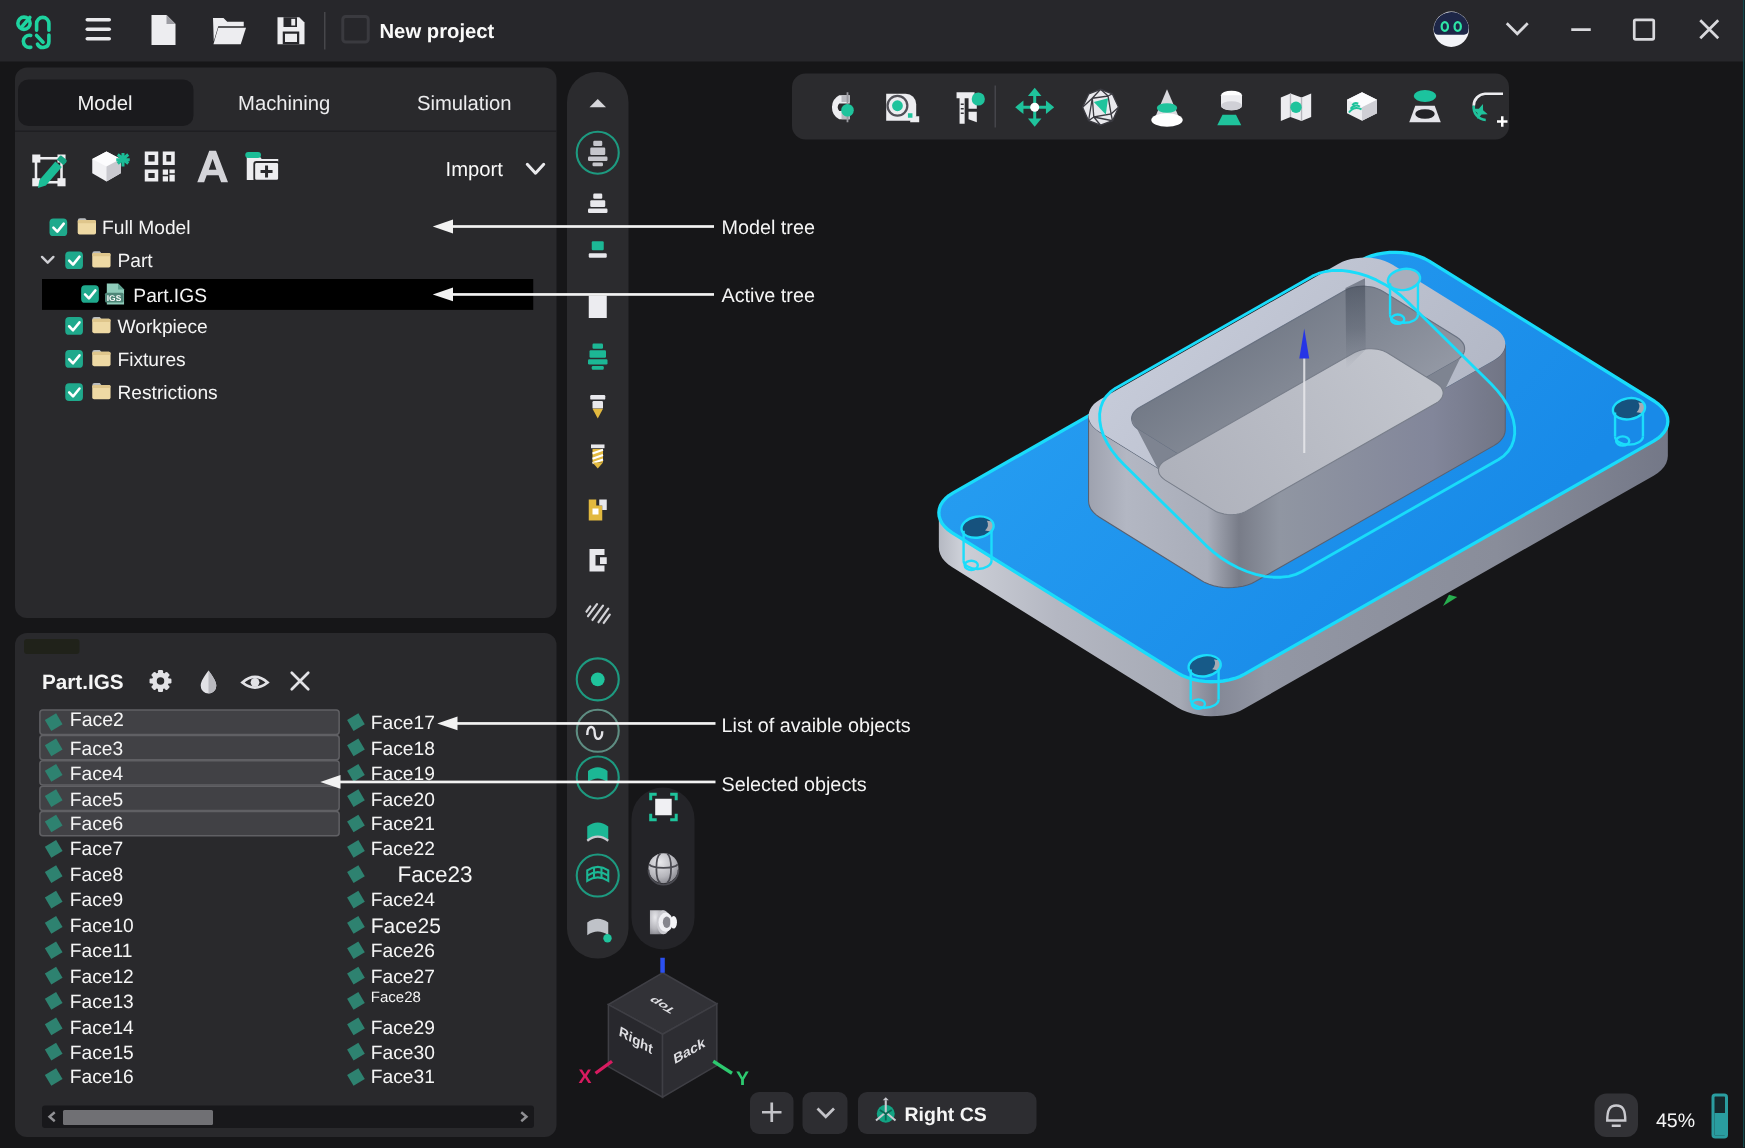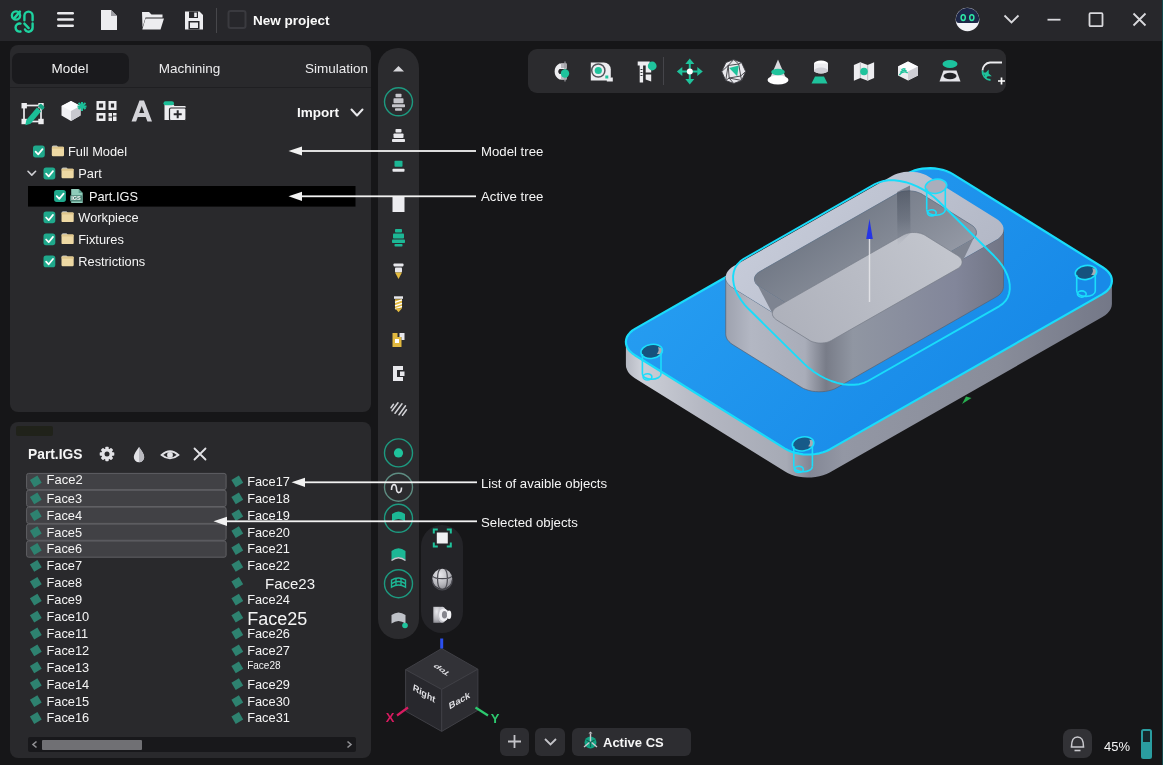--- a/index.html
+++ b/index.html
@@ -56,23 +56,23 @@
         <ellipse cx="963.2" cy="17.6" rx="2.1" ry="2.9"></ellipse>
         <ellipse cx="971.8" cy="17.6" rx="2.1" ry="2.9"></ellipse>
       </g>
 </svg>
 <div class="txt" style="left:253px;top:12.5px;font-size:13.5px;font-weight:bold;color:#fafafa">New project</div>
 
 <div class="panel" style="left:10px;top:45px;width:361px;height:367px"></div>
 <div class="abs" style="left:11.5px;top:53px;width:117px;height:31px;background:#1a1a1d;border-radius:7px"></div>
 <div class="txt" style="left:11.5px;top:61px;width:117px;text-align:center;font-size:13.5px;color:#f2f2f2">Model</div>
 <div class="txt" style="left:131px;top:61px;width:117px;text-align:center;font-size:13.5px;color:#ececee">Machining</div>
-<div class="txt" style="left:251px;top:61px;width:117px;text-align:right;font-size:13.5px;color:#ececee">Simulation</div>
+<div class="txt" style="left:251px;top:61px;width:117px;text-align:center;font-size:13.5px;color:#ececee">Simulation</div>
 <div class="abs" style="left:10px;top:87px;width:361px;height:1px;background:#1f1f22"></div>
-<div class="txt" style="left:297px;top:104.5px;font-size:13.5px;font-weight:bold;color:#fafafa">Import</div>
+<div class="txt" style="left:297px;top:104.5px;font-size:13.5px;font-weight:normal;color:#fafafa">Import</div>
 <svg class="abs" style="left:10px;top:88px" width="361" height="324" viewBox="0 0 361 324">
 
  <g>
 
   <g transform="translate(12.5,14)">
    <rect x="1.5" y="3.5" width="17" height="16" fill="none" stroke="#ededf0" stroke-width="1.7"></rect>
    <g fill="#ededf0">
             <rect x="-1" y="1" width="5.4" height="5.4"></rect>
             <rect x="15.8" y="1" width="5.4" height="5.4"></rect>
             <rect x="-1" y="16.8" width="5.4" height="5.4"></rect>
@@ -265,21 +265,21 @@
     <div class="txt" style="left:46.5px;top:693.5px;font-size:12.8px">Face15</div>
     <div class="txt" style="left:46.5px;top:710.4px;font-size:12.8px">Face16</div>
     <div class="txt" style="left:247.2px;top:473.8px;font-size:12.8px">Face17</div>
     <div class="txt" style="left:247.2px;top:490.7px;font-size:12.8px">Face18</div>
     <div class="txt" style="left:247.2px;top:507.6px;font-size:12.8px">Face19</div>
     <div class="txt" style="left:247.2px;top:524.5px;font-size:12.8px">Face20</div>
     <div class="txt" style="left:247.2px;top:541.4px;font-size:12.8px">Face21</div>
     <div class="txt" style="left:247.2px;top:558.3px;font-size:12.8px">Face22</div>
     <div class="txt" style="left:265px;top:575.2px;font-size:15px">Face23</div>
     <div class="txt" style="left:247.2px;top:592.1px;font-size:12.8px">Face24</div>
-    <div class="txt" style="left:247.2px;top:609.0px;font-size:18px">Face25</div>
+    <div class="txt" style="left:247.2px;top:609.0px;font-size:14px">Face25</div>
     <div class="txt" style="left:247.2px;top:625.9px;font-size:12.8px">Face26</div>
     <div class="txt" style="left:247.2px;top:642.8px;font-size:12.8px">Face27</div>
     <div class="txt" style="left:247.2px;top:659.7px;font-size:10px">Face28</div>
     <div class="txt" style="left:247.2px;top:676.6px;font-size:12.8px">Face29</div>
     <div class="txt" style="left:247.2px;top:693.5px;font-size:12.8px">Face30</div>
     <div class="txt" style="left:247.2px;top:710.4px;font-size:12.8px">Face31</div>
 <div class="abs" style="left:28px;top:737px;width:328px;height:15px;background:#18181b;border-radius:2px"></div>
 <div class="abs" style="left:42px;top:739.5px;width:100px;height:10px;background:#707074;border-radius:1px"></div>
 <svg class="abs" style="left:28px;top:737px" width="328" height="15" viewBox="0 0 328 15" fill="none" stroke="#909094" stroke-width="1.6">
  <path d="M8.5 4.5 l-3.5 3 l3.5 3"></path>
@@ -607,21 +607,21 @@
   <circle r="6" fill="#12a383"></circle>
   <g stroke="#c9c9ce" stroke-width="1.4">
           <path d="M0 -1 v-8 M0 -1 l-6.5 5.5 M0 -1 l6.5 5.5"></path>
         </g>
   <g stroke="#0b6654" stroke-width="1.2">
           <path d="M0 0 v4.5 M0 0 l-4 -2.5 M0 0 l4 -2.5"></path>
         </g>
   <path d="M-2 -9 l2 -2 l2 2 Z" fill="#c9c9ce"></path>
  </g>
 </svg>
-<div class="txt" style="left:603px;top:735px;font-size:13px;font-weight:bold">Active CS</div>
+<div class="txt" style="left:603px;top:735px;font-size:13px;font-weight:bold">Right CS</div>
 <div class="abs" style="left:1063px;top:729px;width:29px;height:29px;background:#323236;border-radius:8px"></div>
 <svg class="abs" style="left:1063px;top:729px" width="29" height="29" viewBox="0 0 29 29" fill="none" stroke="#c9c9ce" stroke-width="1.6">
  <path d="M8.5 18 c0,-7 1.5,-10 6,-10 c4.5,0 6,3 6,10 Z"></path>
       <path d="M11.5 21.5 h6"></path>
 </svg>
 <div class="txt" style="left:1104px;top:738.5px;font-size:13px">45%</div>
 <div class="abs" style="left:1141px;top:728.5px;width:11px;height:30px;border:2px solid #2a9da0;border-radius:2.5px;background:#16272b"></div>
 <div class="abs" style="left:1143px;top:742px;width:7px;height:14.5px;background:#2a9da0"></div>
 <div class="abs" style="left:1161.5px;top:0;width:1.5px;height:765px;background:#12494c"></div>
 </div>

